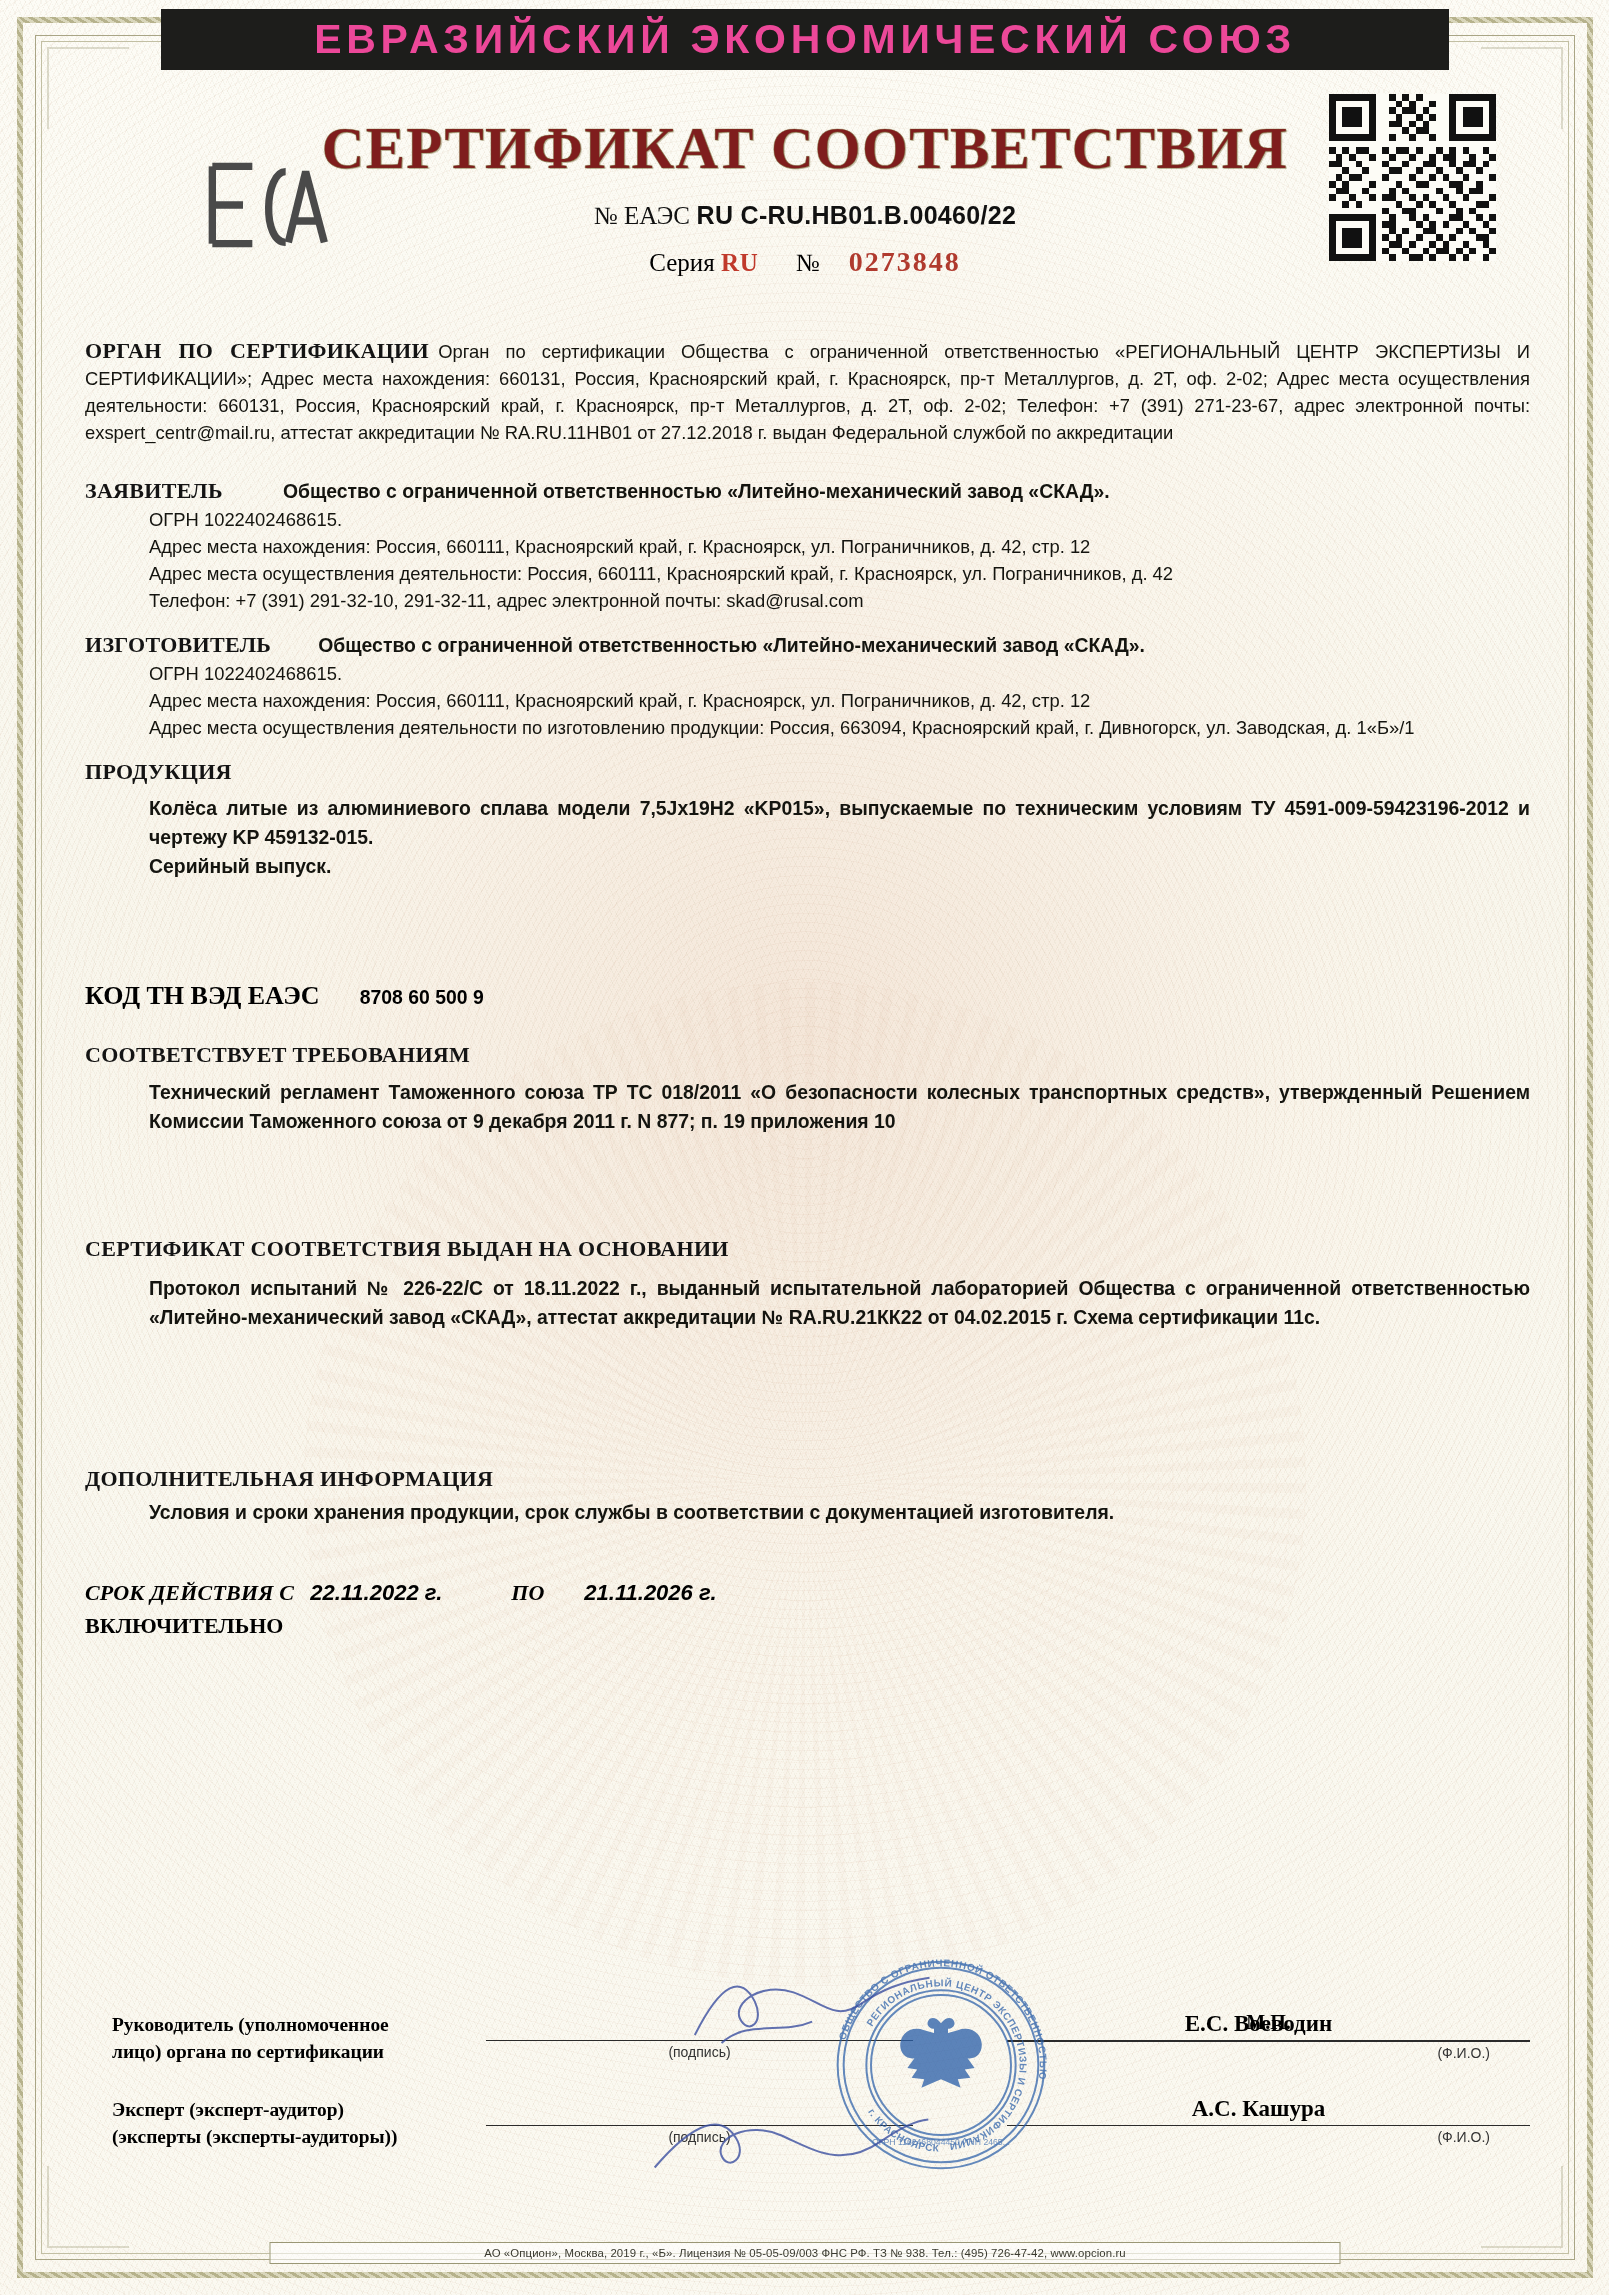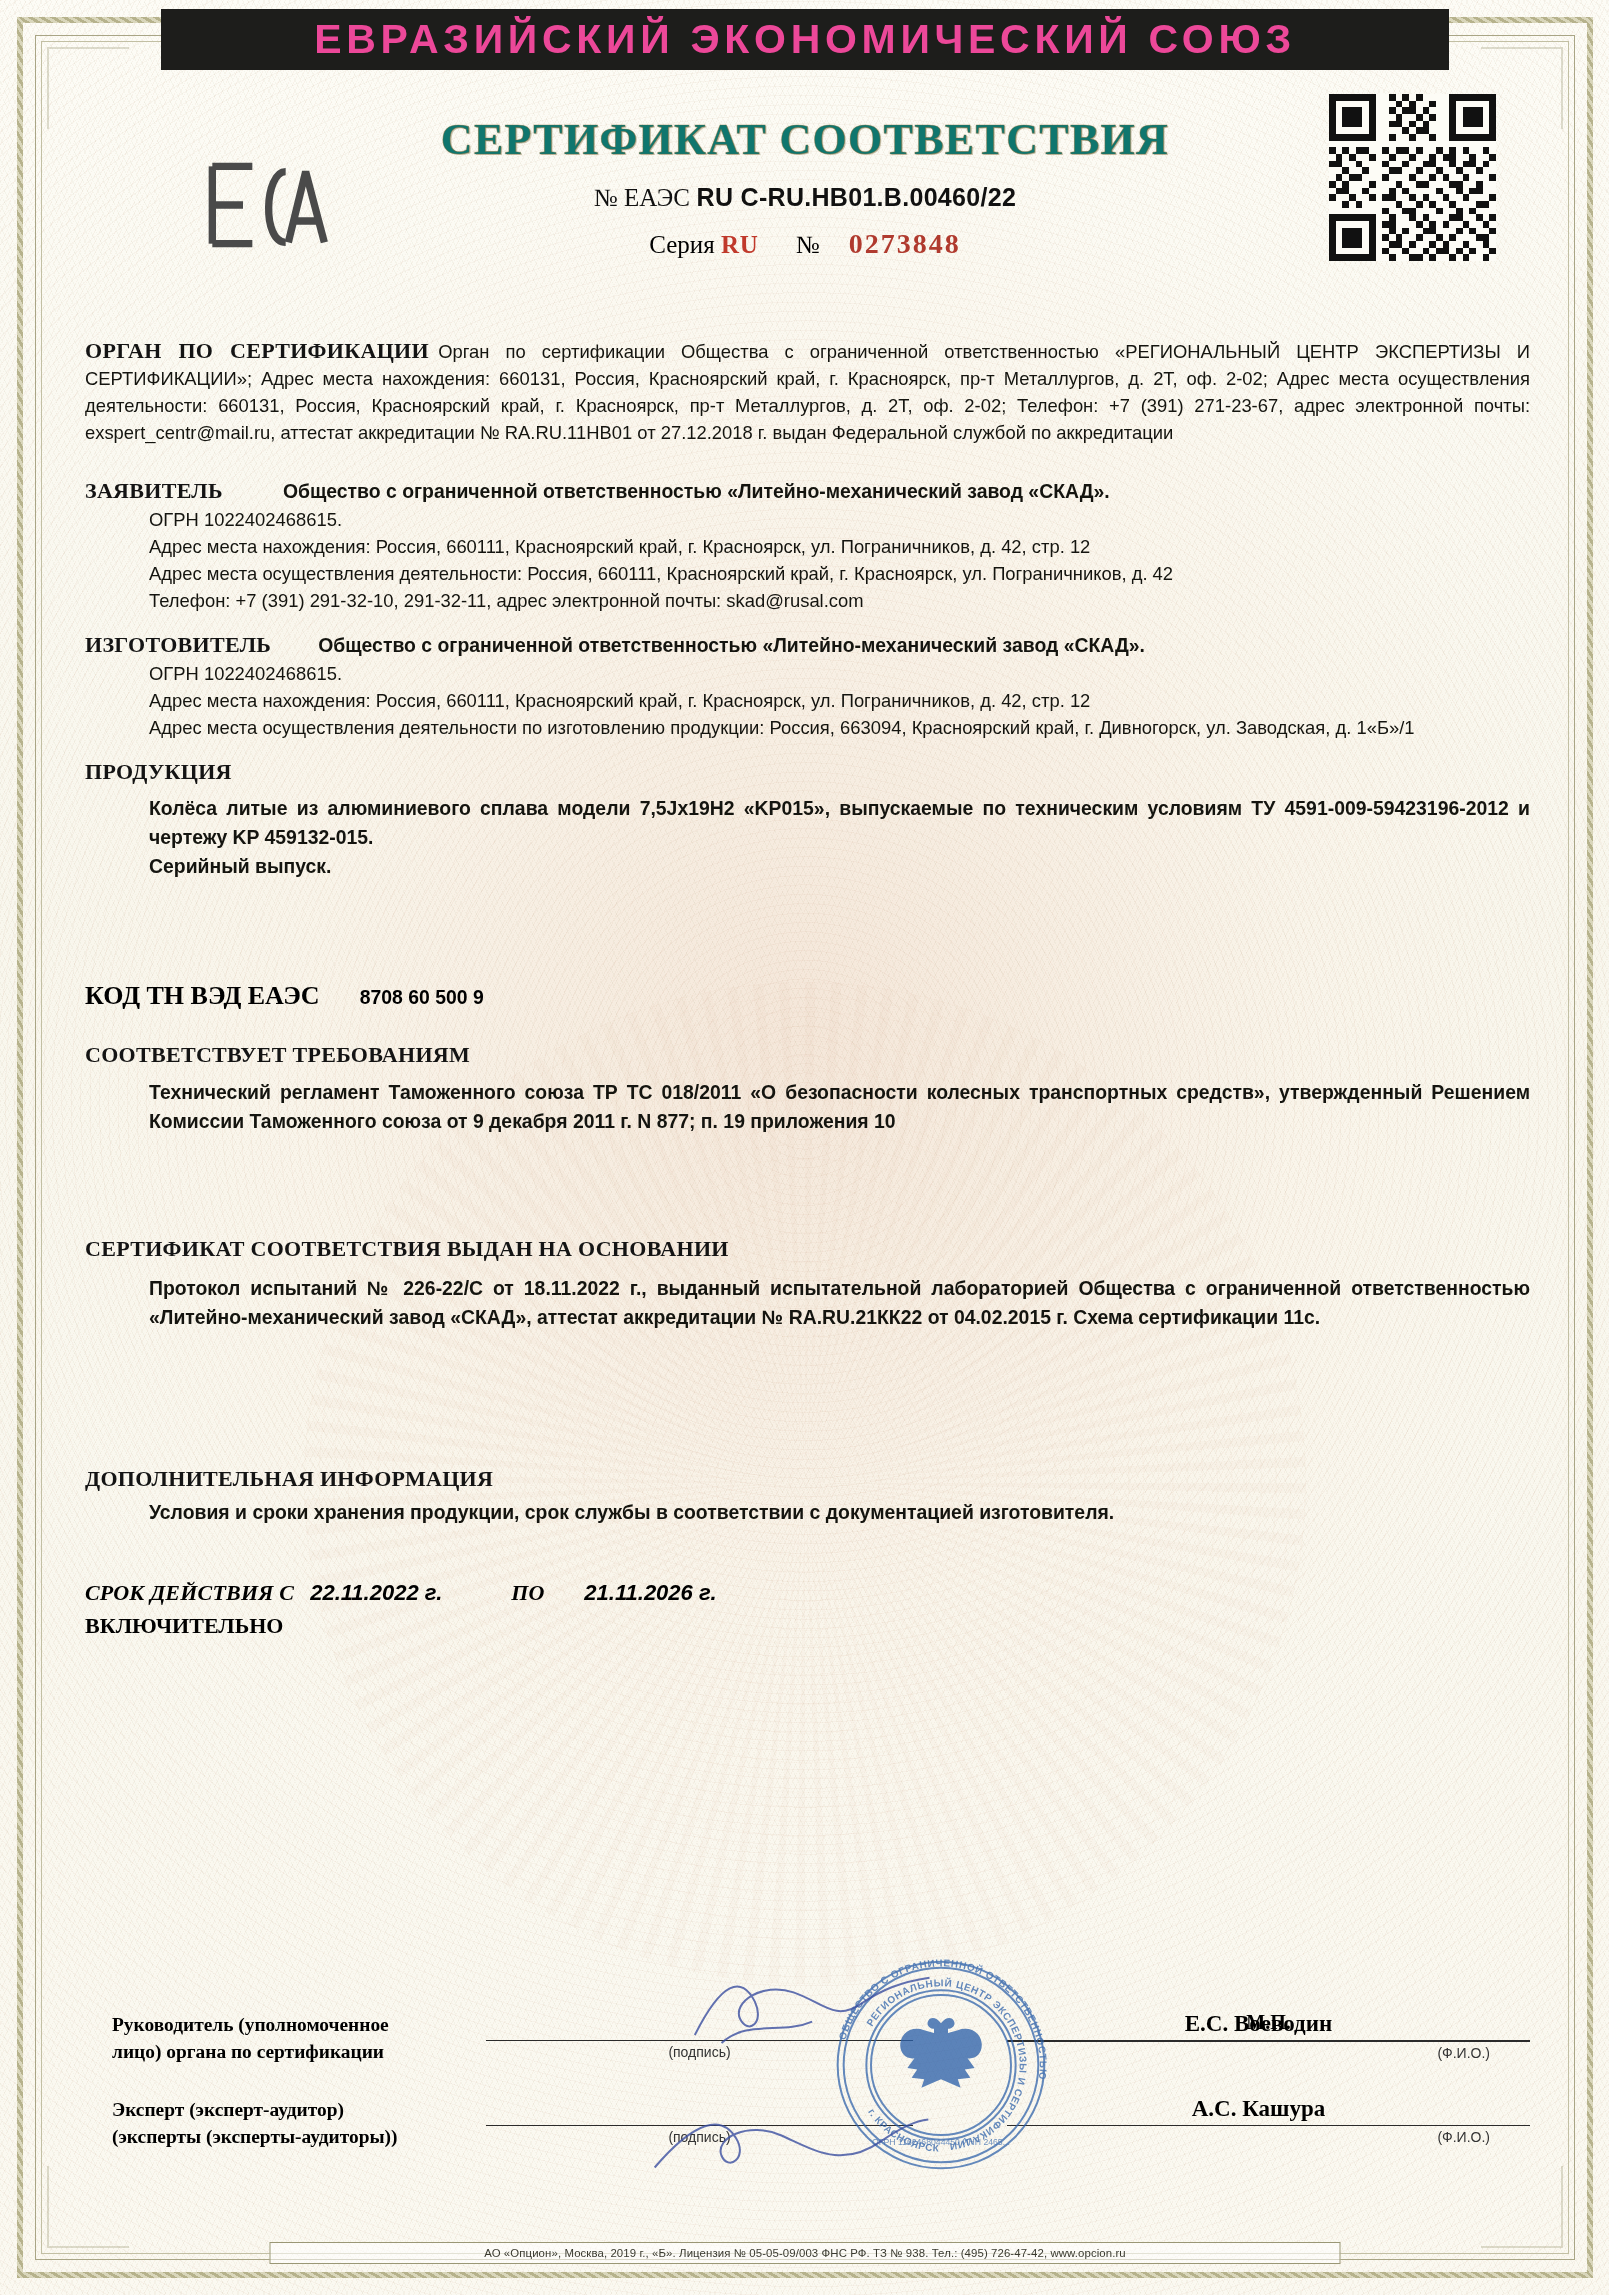--- a/index.html
+++ b/index.html
@@ -129,23 +129,23 @@
   .title-block {
     position: absolute;
     left: 0; right: 0;
     top: 114px;
     text-align: center;
     z-index: 5;
   }
   .doc-title {
     font-family: "Liberation Serif", serif;
     font-weight: bold;
-    font-size: 44px;
+    font-size: 59px;
     letter-spacing: 1.3px;
-    color: #0f766e;
+    color: #7f1d1d;
     text-shadow:
       1.3px 1.3px 0 rgba(120,105,60,0.35),
       0 0 1.3px rgba(150,135,80,0.6);
     -webkit-text-stroke: 0.7px rgba(120,105,60,0.55);
     white-space: nowrap;
   }
   .num-line {
     margin-top: 17.4px;
     font-family: "Liberation Serif", serif;
     font-size: 27px;

